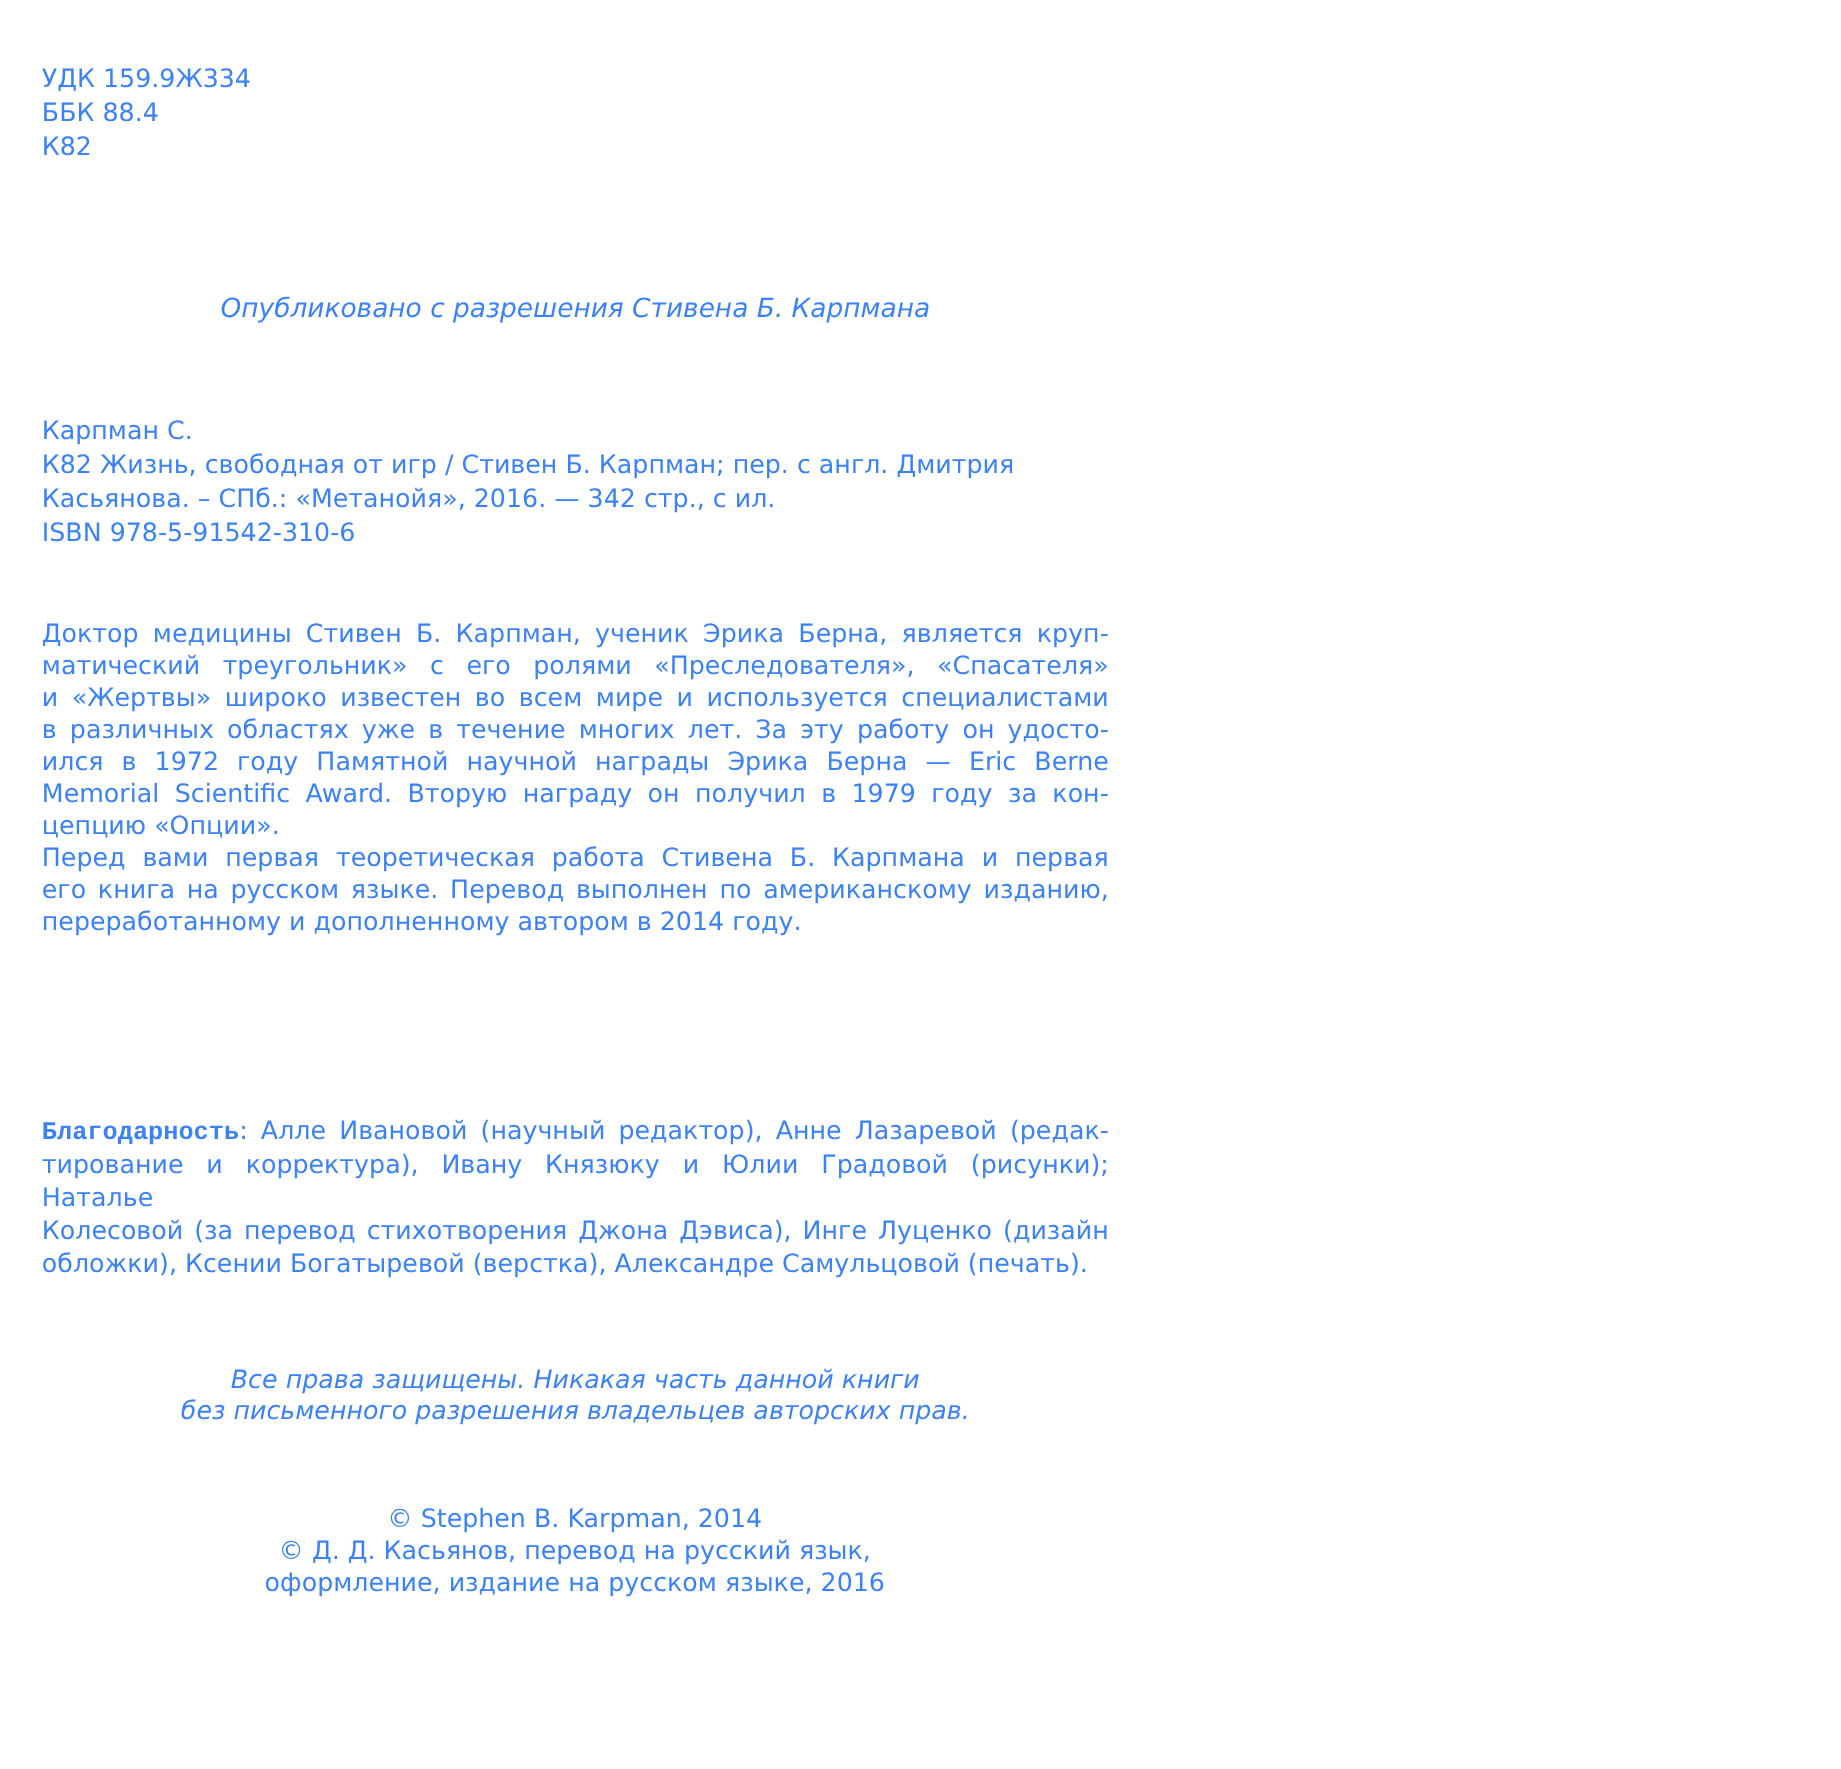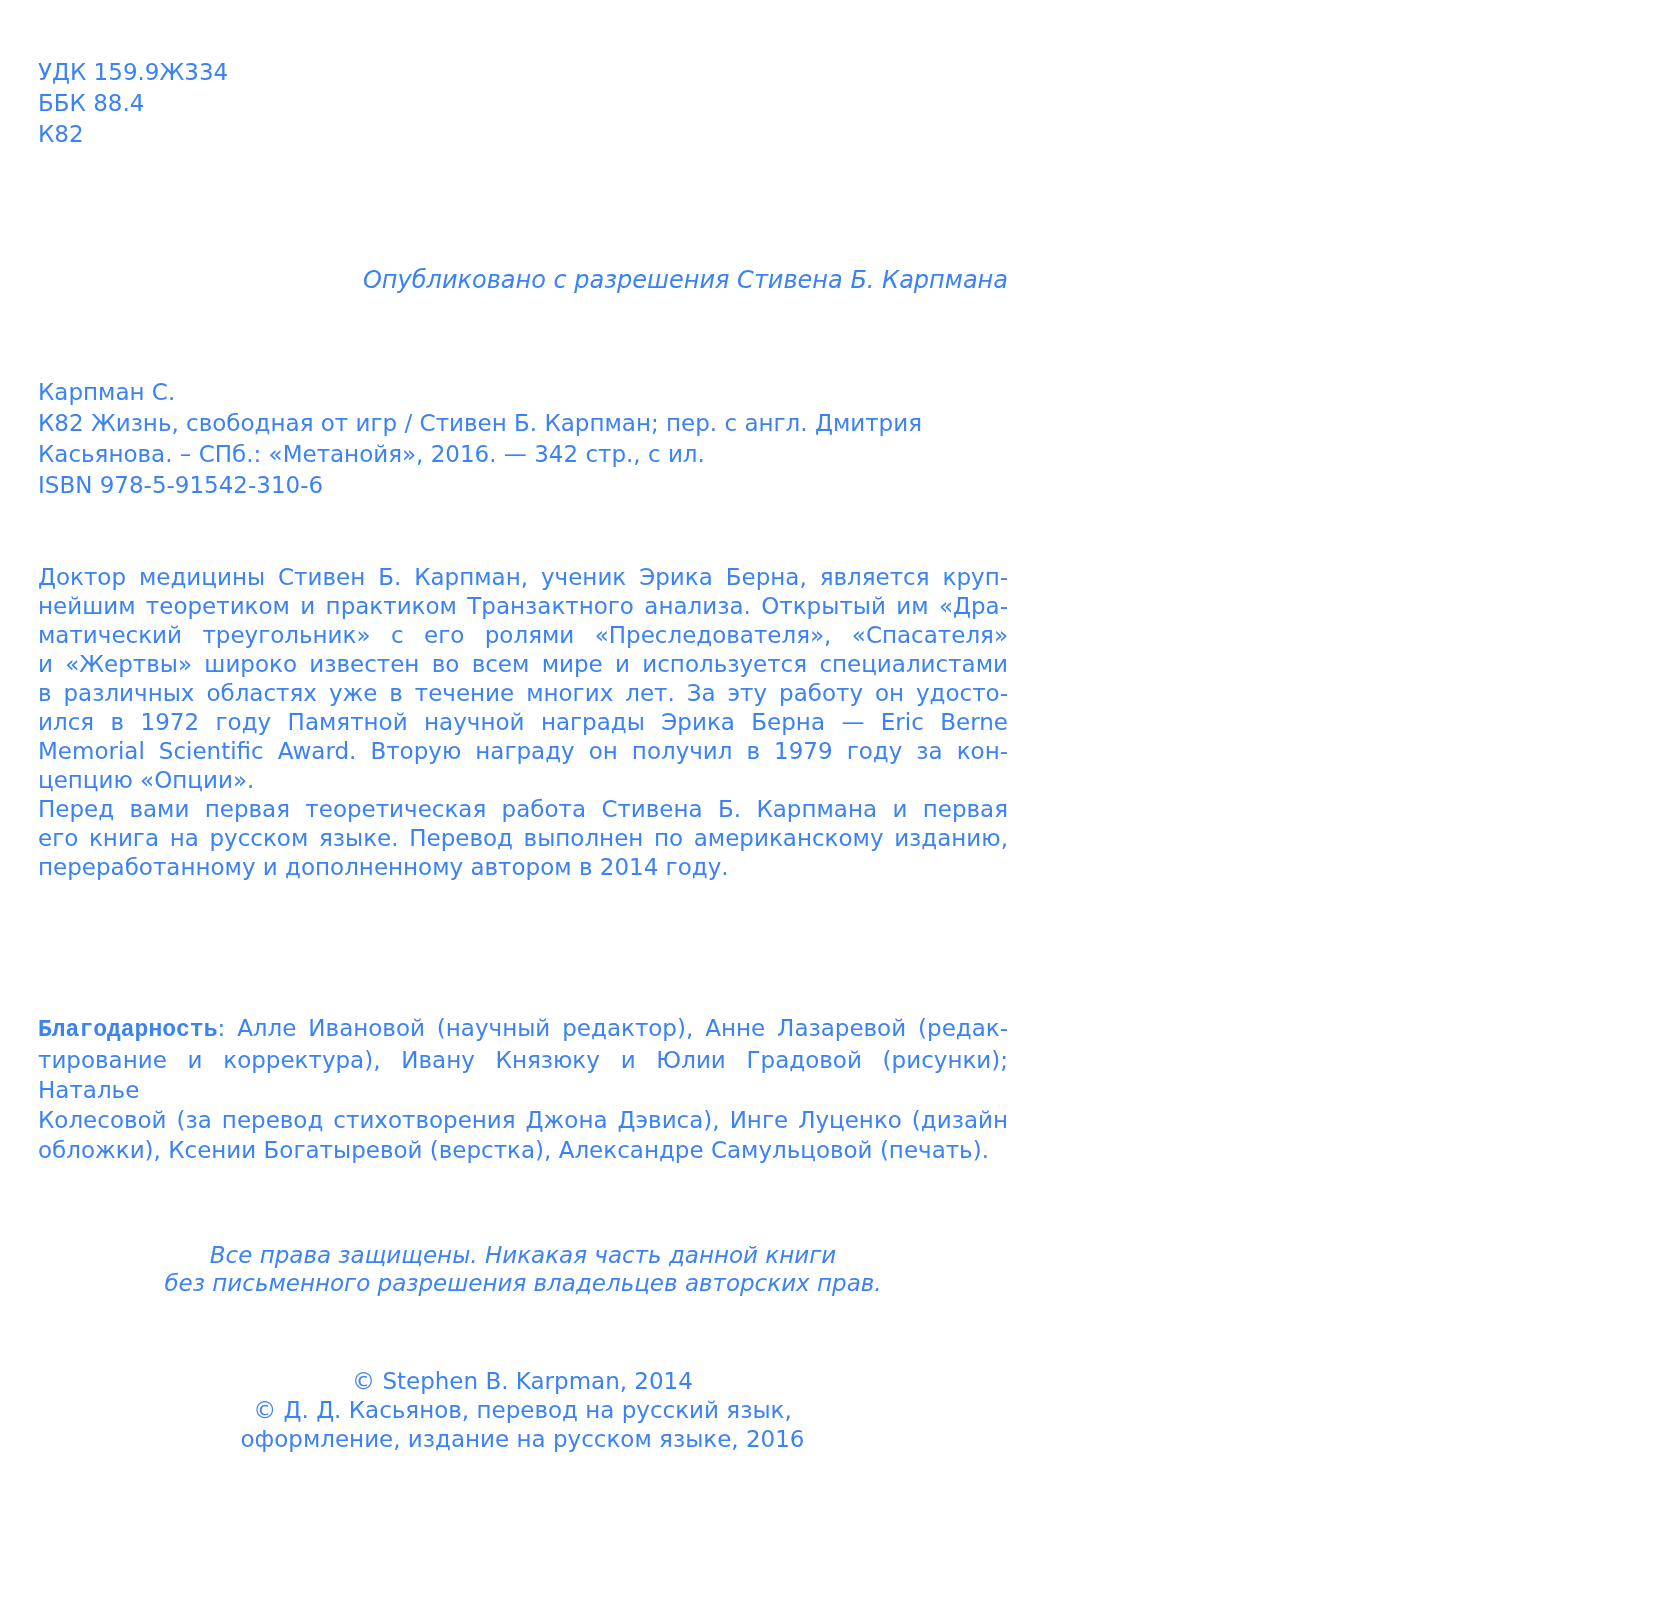--- a/index.html
+++ b/index.html
@@ -21,21 +21,21 @@
 
   .udk {
     left: 38px;
     top: 57px;
     line-height: 31px;
   }
   .permission {
     left: 38px;
     top: 266px;
     width: 970px;
-    text-align: right;
+    text-align: center;
     font-style: italic;
     font-size: 24px;
     line-height: 29px;
   }
   .biblio {
     left: 38px;
     top: 377px;
     line-height: 31px;
   }
   .about {
@@ -92,21 +92,20 @@
   <div class="block biblio">
       <div class="jline">Карпман С.</div>
       <div class="jline">К82 Жизнь, свободная от игр / Стивен Б. Карпман; пер. с англ. Дмитрия</div>
       <div class="jline">Касьянова. – СПб.: «Метанойя», 2016. — 342 стр., с ил.</div>
       <div class="jline">ISBN 978-5-91542-310-6</div>
     </div>
 
   <div class="block about">
     <div class="justify-lines">
         <div class="jline">Доктор медицины Стивен Б. Карпман, ученик Эрика Берна, является круп-</div>
-        <div class="jline">нейшим теоретиком и практиком Транзактного анализа. Открытый им «Дра-</div>
         <div class="jline">матический треугольник» с его ролями «Преследователя», «Спасателя»</div>
         <div class="jline">и «Жертвы» широко известен во всем мире и используется специалистами</div>
         <div class="jline">в различных областях уже в течение многих лет. За эту работу он удосто-</div>
         <div class="jline">ился в 1972 году Памятной научной награды Эрика Берна — Eric Berne</div>
         <div class="jline">Memorial Scientific Award. Вторую награду он получил в 1979 году за кон-</div>
         <div class="jline last">цепцию «Опции».</div>
       </div>
     <div class="justify-lines">
         <div class="jline">Перед вами первая теоретическая работа Стивена Б. Карпмана и первая</div>
         <div class="jline">его книга на русском языке. Перевод выполнен по американскому изданию,</div>

